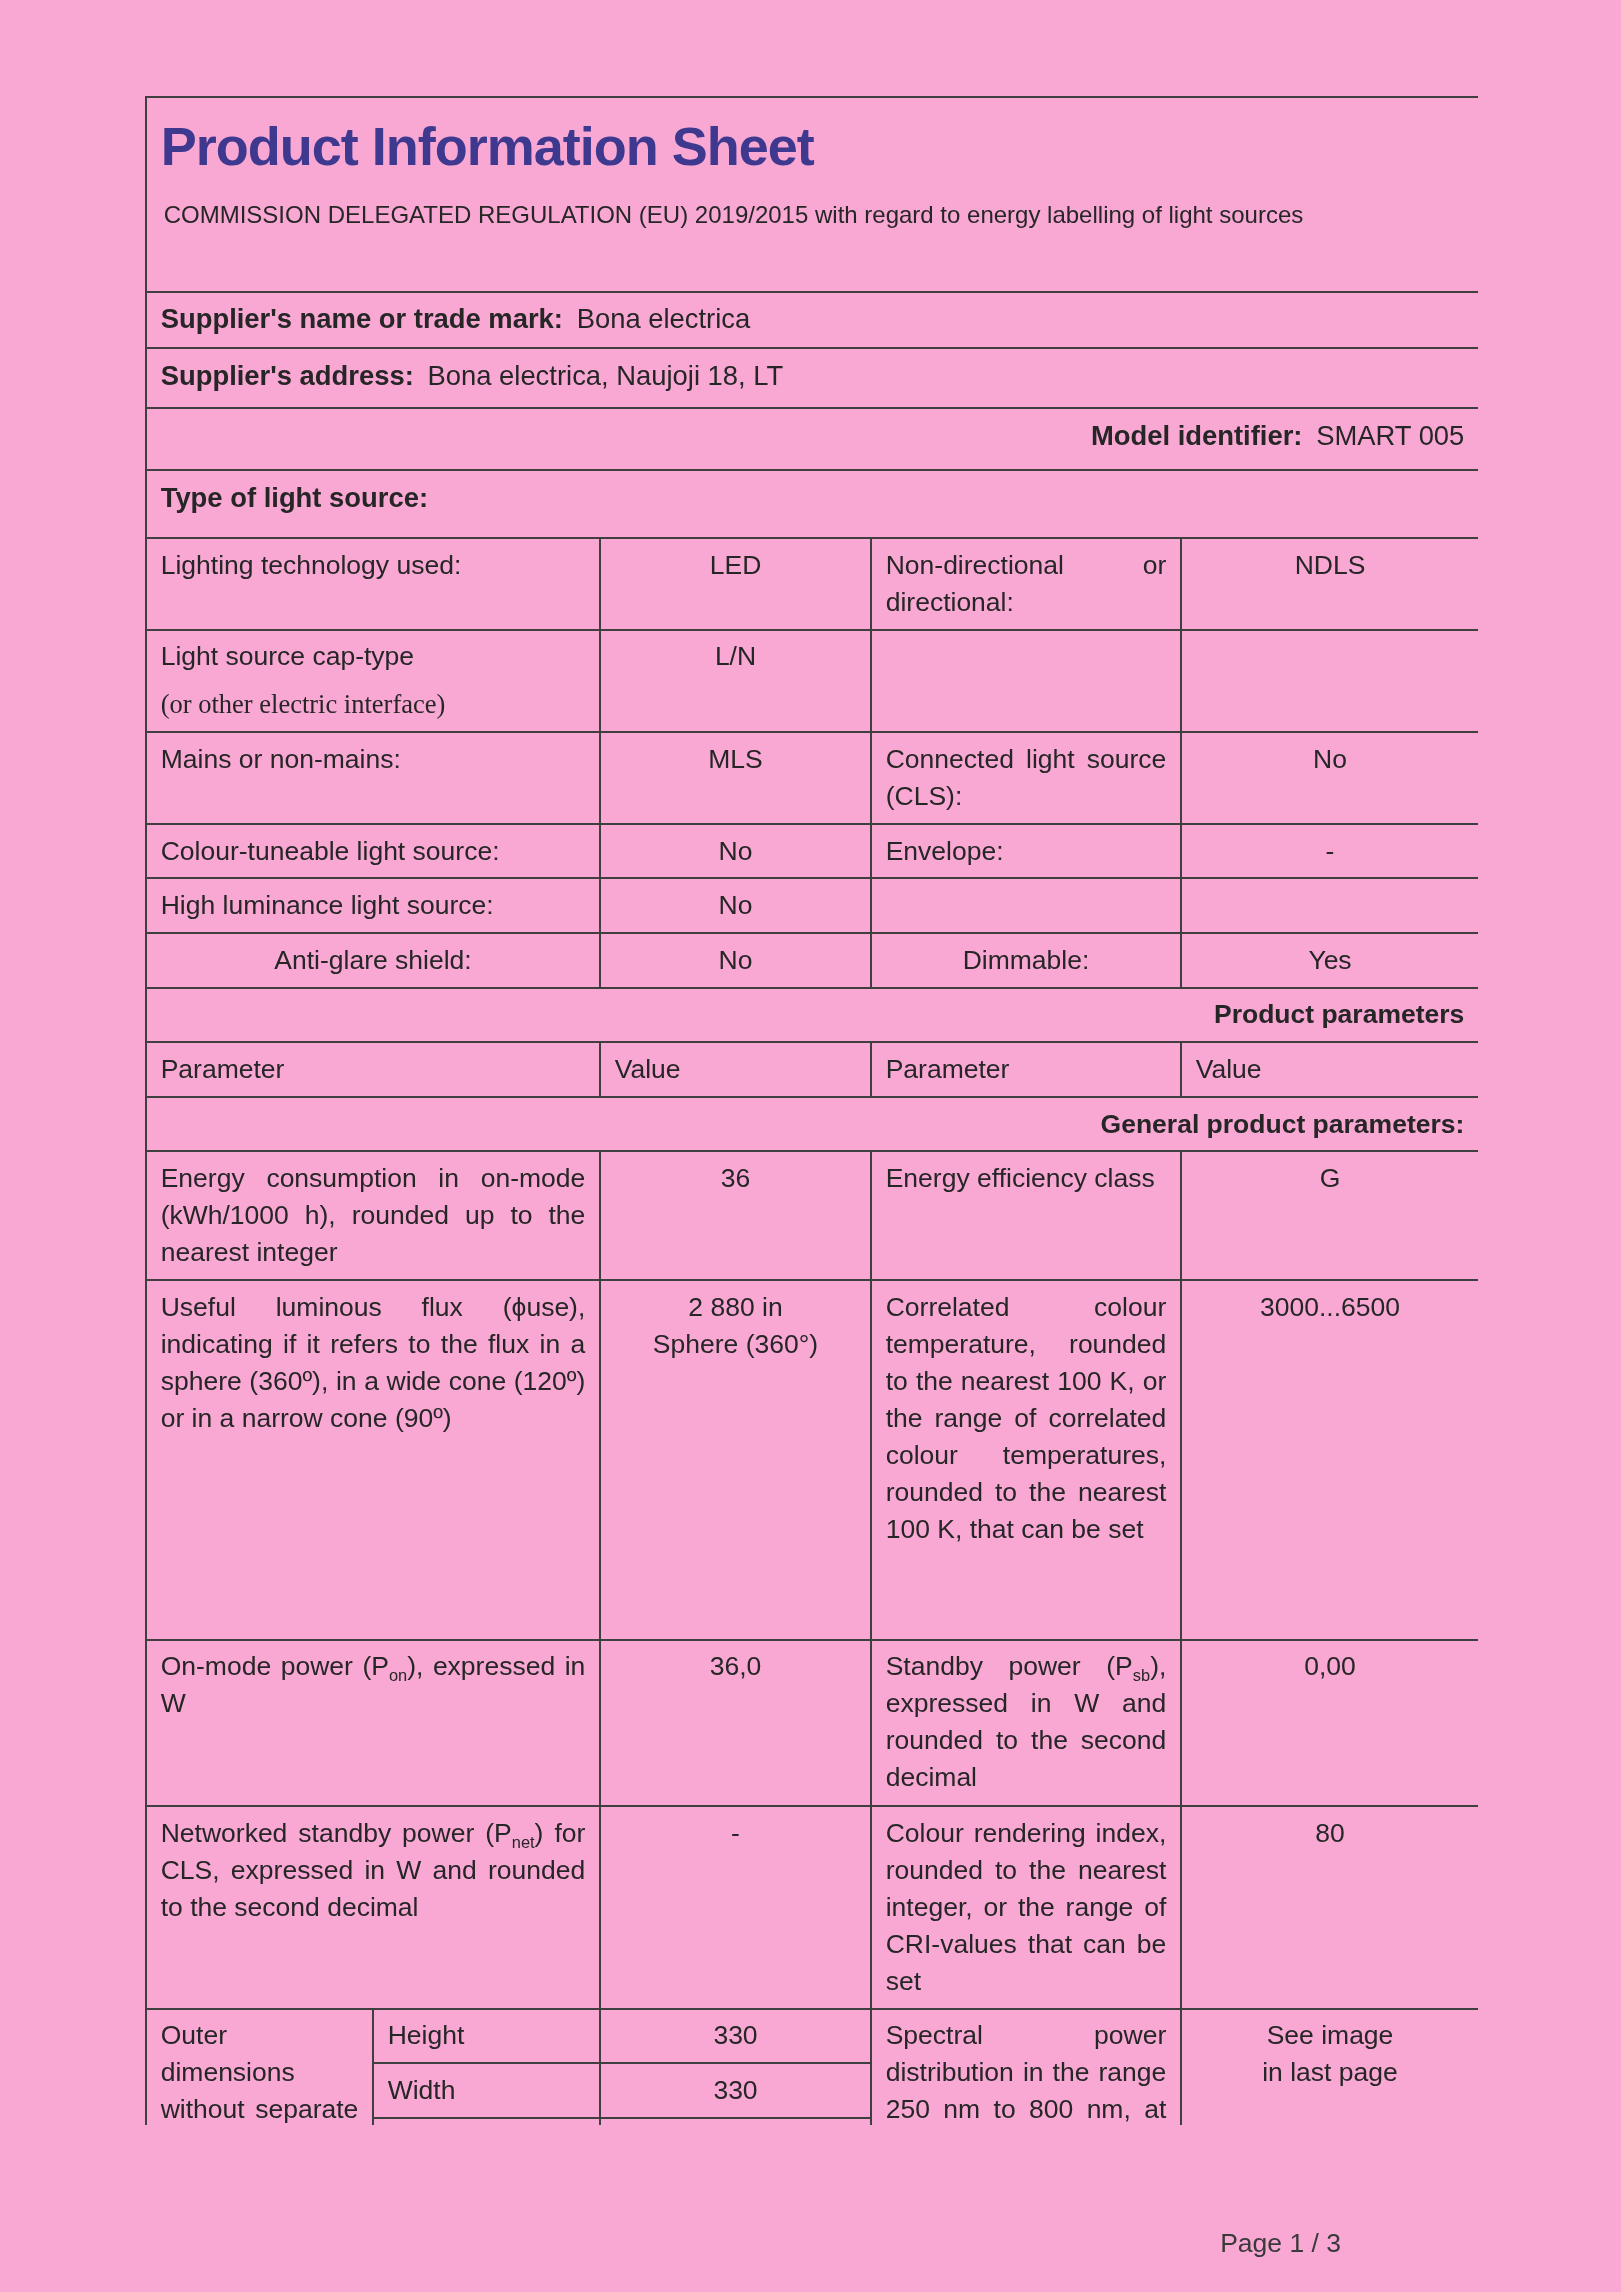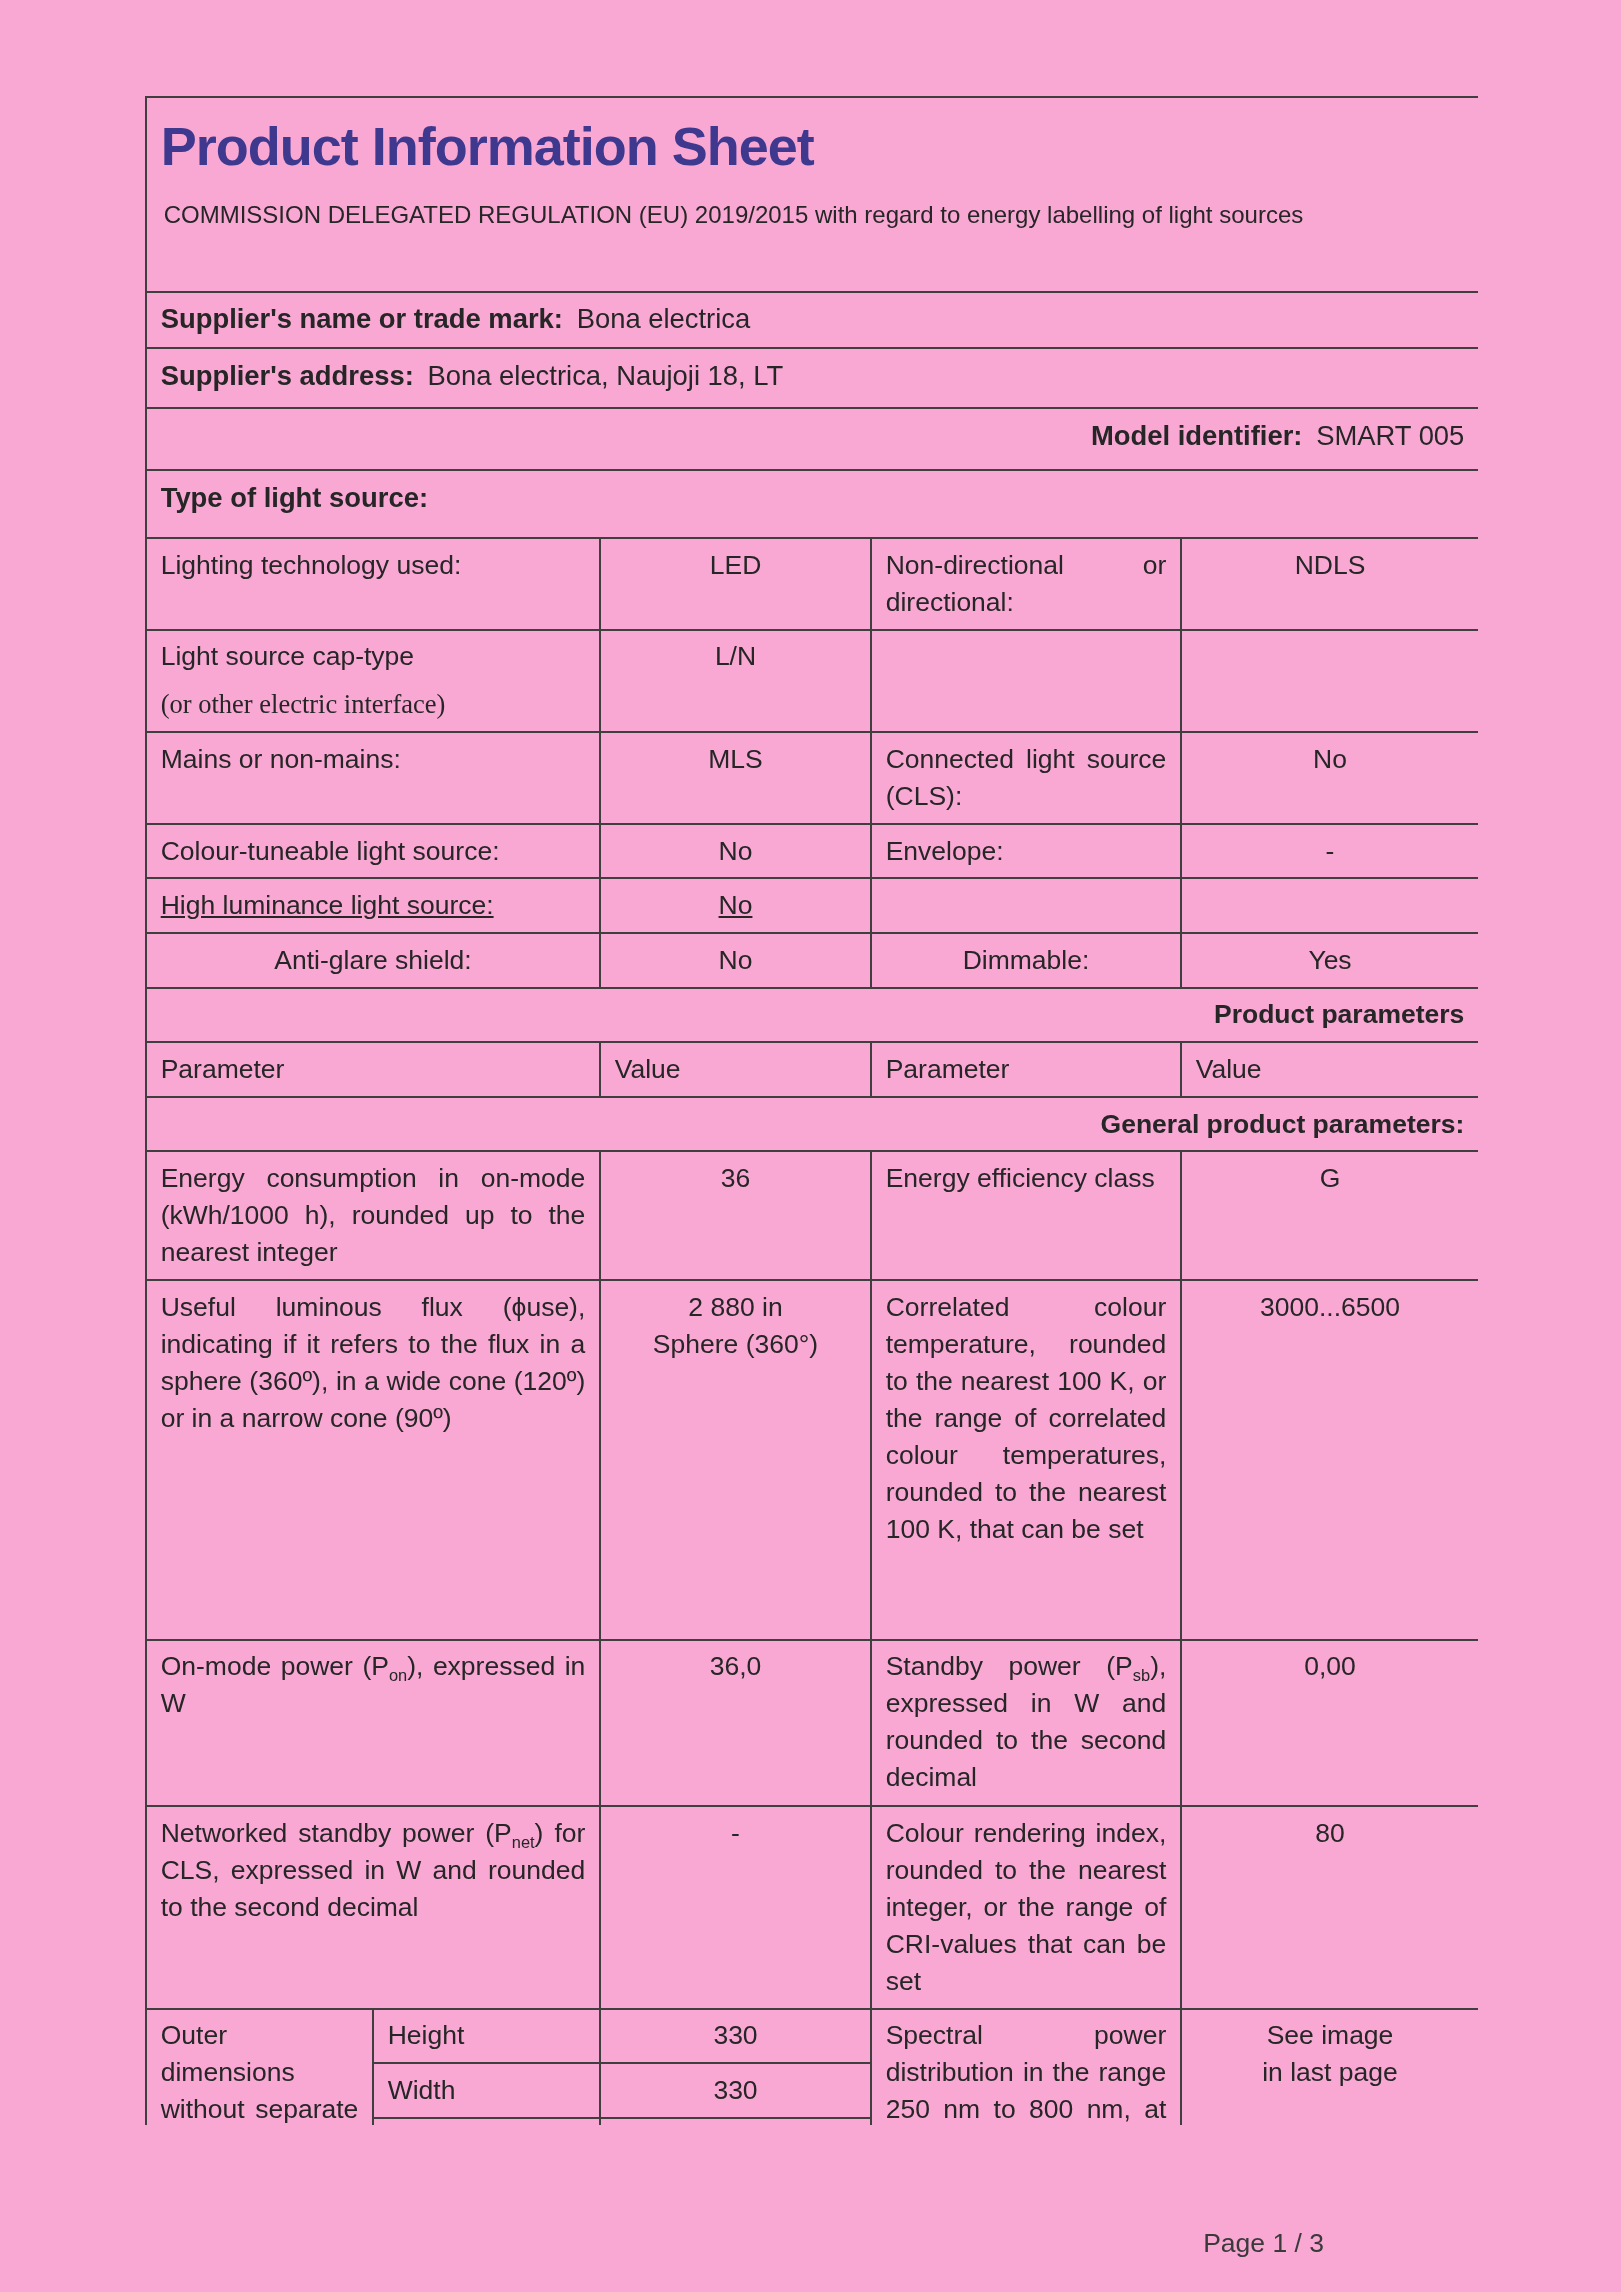--- a/index.html
+++ b/index.html
@@ -35,21 +35,21 @@
   
   .r-title td{height:177px;padding:5.9px 17.6px;}
   .r-sup1 td{height:39px;}
   .r-sup2 td{height:42px;}
   .r-model td{height:45px;text-align:right;}
   .r-type td{height:50px;}
   .r-ls0 td{height:69px;}
   .r-ls1 td{height:74px;}
   .r-ls2 td{height:71px;}
   .r-ls3 td{height:32px;}
-  .r-ls4 td{height:29px;text-decoration:underline;}
+  .r-ls4 td{height:29px;}
   .r-ls5 td{height:28px;text-align:center;}
   .r-sect td{height:32px;}
   .r-colhead td{height:31px;}
   .r-general td{height:33px;}
   .r-pp0 td{height:109px;}
   .r-pp1 td{height:342px;border-radius:22px;}
   .r-pp2 td{height:149px;}
   .r-pp3 td{height:177px;}
   .r-dim0 td{height:29px;}
   .r-dim1 td{height:30px;}
@@ -65,21 +65,21 @@
   p.reg{
     margin:3px;
     font-size:24px;
     line-height:45px;
     color:#262626;
   }
   .gap-line{margin-top:11px;font-family:Liberation Serif, serif;}
   sub{font-size:0.62em;line-height:0;}
   .footer{
     position:absolute;
-    right:154px;
+    right:137px;
     top:2132px;
     font-size:26.5px;
     color:#3a3a3a;
   }
 </style>
 </head>
 <body>
 
 <div class="page">
   <div class="doc">

